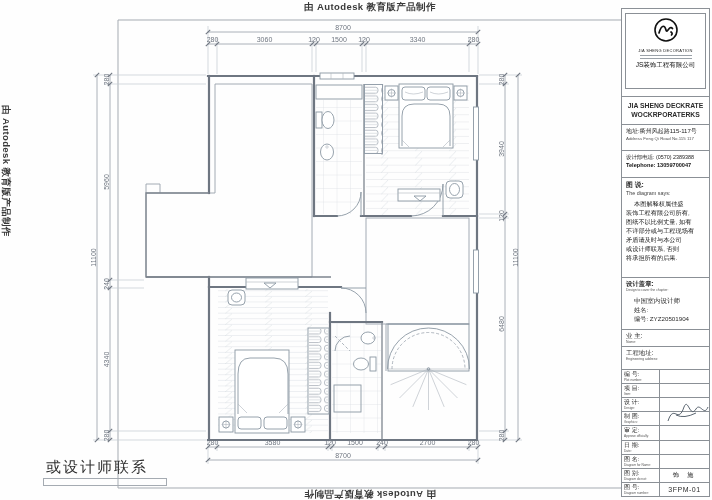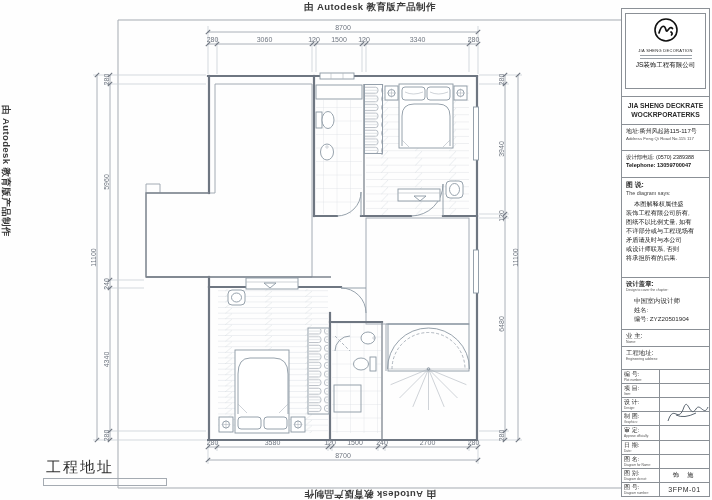--- a/index.html
+++ b/index.html
@@ -329,21 +329,21 @@
       <text class="d" x="502" y="437.5" transform="rotate(-90 502 435.5)">280</text>
       <text class="d" x="515.5" y="259.5" transform="rotate(-90 515.5 257.5)">11100</text>
     </g>
   </svg>
 
   <div class="stamp stamp-top">由 Autodesk 教育版产品制作</div>
   <div class="stamp stamp-bottom">由 Autodesk 教育版产品制作</div>
   <div class="stamp stamp-left">由 Autodesk 教育版产品制作</div>
   <div class="stamp stamp-right">由 Autodesk 教育版产品制作</div>
 
-  <div class="plan-title">工程地址</div>
+  <div class="plan-title">或设计师联系</div>
   <div class="plan-title-box"></div>
 
   <div class="tb">
     <div class="tb-sec" style="height:88px;padding:2px;">
       <div class="logo-frame">
         <svg width="26" height="26" viewBox="0 0 26 26" style="position:static;display:inline-block;">
           <circle cx="13" cy="13" r="11" fill="none" stroke="#111" stroke-width="1.6"></circle>
           <path d="M6,16 C9,6 12,9 13,13 C14,17.5 16.5,7.5 19.5,11.5 M18,15 q2,1.5 0.5,3" fill="none" stroke="#111" stroke-width="1.7" stroke-linecap="round"></path>
         </svg>
         <div class="logo-brand">JIA SHENG DECORATION</div>

